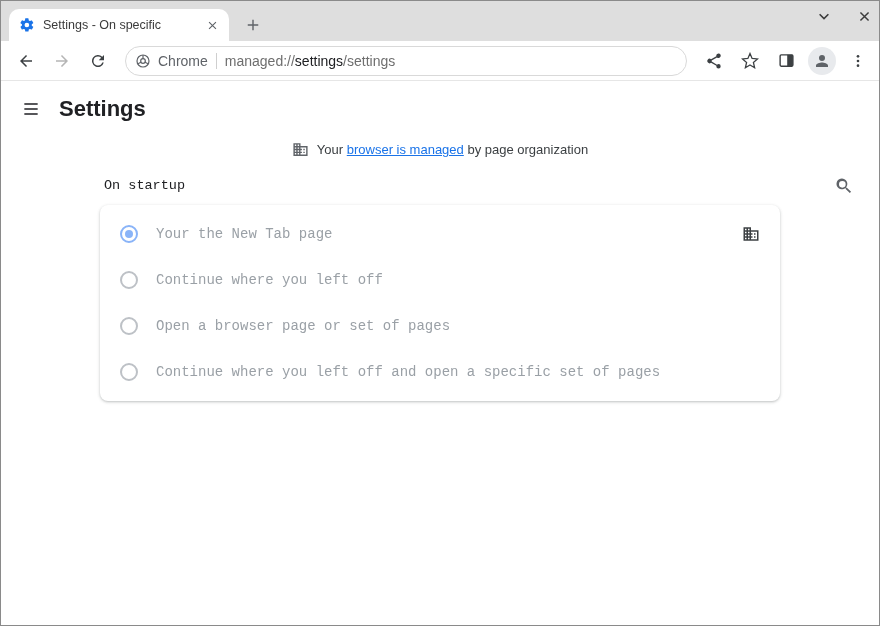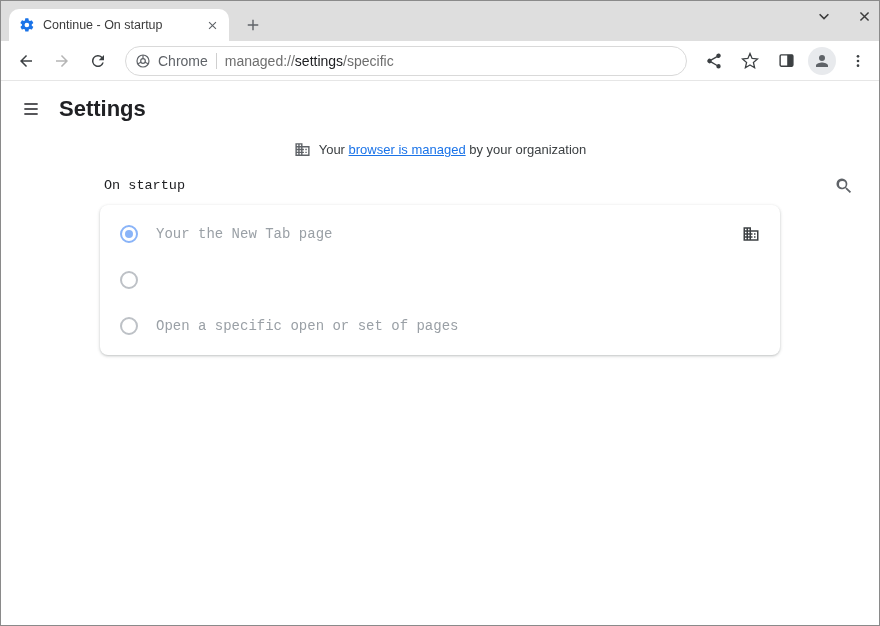--- a/index.html
+++ b/index.html
@@ -51,21 +51,21 @@
 </head>
 <body>
 
 <div class="titlebar">
   <div class="tab">
     <span class="favicon">
       <svg width="16" height="16" viewBox="0 0 24 24">
           <path fill="#1a73e8" d="M19.14,12.94a7,7,0,0,0,.05-.94,7,7,0,0,0-.05-.94l2.11-1.65a.5.5,0,0,0,.12-.64l-2-3.46a.5.5,0,0,0-.61-.22l-2.49,1a7,7,0,0,0-1.62-.94l-.38-2.65A.5.5,0,0,0,13.8,2H9.8a.5.5,0,0,0-.49.42L8.93,5.07A7,7,0,0,0,7.31,6l-2.49-1a.5.5,0,0,0-.61.22l-2,3.46a.5.5,0,0,0,.12.64L4.44,11a7,7,0,0,0,0,1.88L2.33,14.5a.5.5,0,0,0-.12.64l2,3.46a.5.5,0,0,0,.61.22l2.49-1a7,7,0,0,0,1.62.94l.38,2.65a.5.5,0,0,0,.49.42h4a.5.5,0,0,0,.49-.42l.38-2.65a7,7,0,0,0,1.62-.94l2.49,1a.5.5,0,0,0,.61-.22l2-3.46a.5.5,0,0,0-.12-.64ZM11.8,15.5A3.5,3.5,0,1,1,15.3,12,3.5,3.5,0,0,1,11.8,15.5Z"></path>
         </svg>
     </span>
-    <span class="title">Continue - On startup</span>
+    <span class="title">Settings - On specific</span>
     <span class="close">
       <svg width="11" height="11" viewBox="0 0 16 16">
           <path stroke="#5f6368" stroke-width="1.6" fill="none" d="M3 3l10 10M13 3L3 13"></path>
         </svg>
     </span>
   </div>
   <div class="newtab-btn">
     <svg width="14" height="14" viewBox="0 0 16 16">
         <path stroke="#5f6368" stroke-width="1.6" d="M8 2v12M2 8h12"></path>
       </svg>
@@ -104,21 +104,21 @@
   <div class="omnibox">
     <span class="lock">
       <svg width="16" height="16" viewBox="0 0 24 24">
           <circle cx="12" cy="12" r="9" fill="none" stroke="#5f6368" stroke-width="1.8"></circle>
           <circle cx="12" cy="12" r="3.5" fill="none" stroke="#5f6368" stroke-width="1.8"></circle>
           <path stroke="#5f6368" stroke-width="1.8" d="M12 3v5.5M4.5 16l5-2.5M19.5 16l-5-2.5"></path>
         </svg>
     </span>
     <span class="origin-prefix">Chrome</span>
     <span class="url">
-      <span>managed://</span><span class="bold">settings</span><span>/specific</span>
+      <span>managed://</span><span class="bold">settings</span><span>/settings</span>
     </span>
   </div>
 
   <div class="tbtn">
     <svg width="18" height="18" viewBox="0 0 24 24">
         <path fill="#3c4043" d="M18 16.08a2.91 2.91 0 0 0-1.96.77L8.91 12.7a3.27 3.27 0 0 0 0-1.39l7.05-4.11A3 3 0 1 0 15 5a3.27 3.27 0 0 0 .09.7L8.04 9.81a3 3 0 1 0 0 4.38l7.12 4.16a2.82 2.82 0 0 0-.08.65A2.92 2.92 0 1 0 18 16.08z"></path>
       </svg>
   </div>
   <div class="tbtn">
     <svg width="18" height="18" viewBox="0 0 24 24">
@@ -166,44 +166,49 @@
     </div>
   </div>
 
   <div class="managed-banner">
     <span>
       <svg width="17" height="17" viewBox="0 0 24 24">
           <path fill="#5f6368" d="M12 7V3H2v18h20V7zM6 19H4v-2h2zm0-4H4v-2h2zm0-4H4V9h2zm0-4H4V5h2zm4 12H8v-2h2zm0-4H8v-2h2zm0-4H8V9h2zm0-4H8V5h2zm10 12h-8v-2h2v-2h-2v-2h2v-2h-2V9h8zm-2-8h-2v2h2zm0 4h-2v2h2z"></path>
         </svg>
     </span>
     <span>
-      <span>Your </span><a href="#">browser is managed</a><span> by your organization</span>
+      <span>Your </span><a href="#">browser is managed</a><span> by page organization</span>
     </span>
   </div>
 
   <div class="section">
     <div class="section-heading">On startup</div>
     <div class="card">
 
       <div class="radio-row">
         <span class="radio selected"></span>
         <span class="rlabel">Your the New Tab page</span>
         <span class="row-icon">
           <svg width="18" height="18" viewBox="0 0 24 24">
               <path fill="#3c4043" d="M12 7V3H2v18h20V7zM6 19H4v-2h2zm0-4H4v-2h2zm0-4H4V9h2zm0-4H4V5h2zm4 12H8v-2h2zm0-4H8v-2h2zm0-4H8V9h2zm0-4H8V5h2zm10 12h-8v-2h2v-2h-2v-2h2v-2h-2V9h8zm-2-8h-2v2h2zm0 4h-2v2h2z"></path>
             </svg>
         </span>
       </div>
 
       <div class="radio-row">
         <span class="radio"></span>
+        <span class="rlabel">Continue where you left off</span>
       </div>
 
       <div class="radio-row">
         <span class="radio"></span>
-        <span class="rlabel">Open a specific open or set of pages</span>
-      </div>
-
+        <span class="rlabel">Open a browser page or set of pages</span>
+      </div>
+
+      <div class="radio-row">
+        <span class="radio"></span>
+        <span class="rlabel">Continue where you left off and open a specific set of pages</span>
+      </div>
 
     </div>
   </div>
 
 </div>
 
 </body></html>

